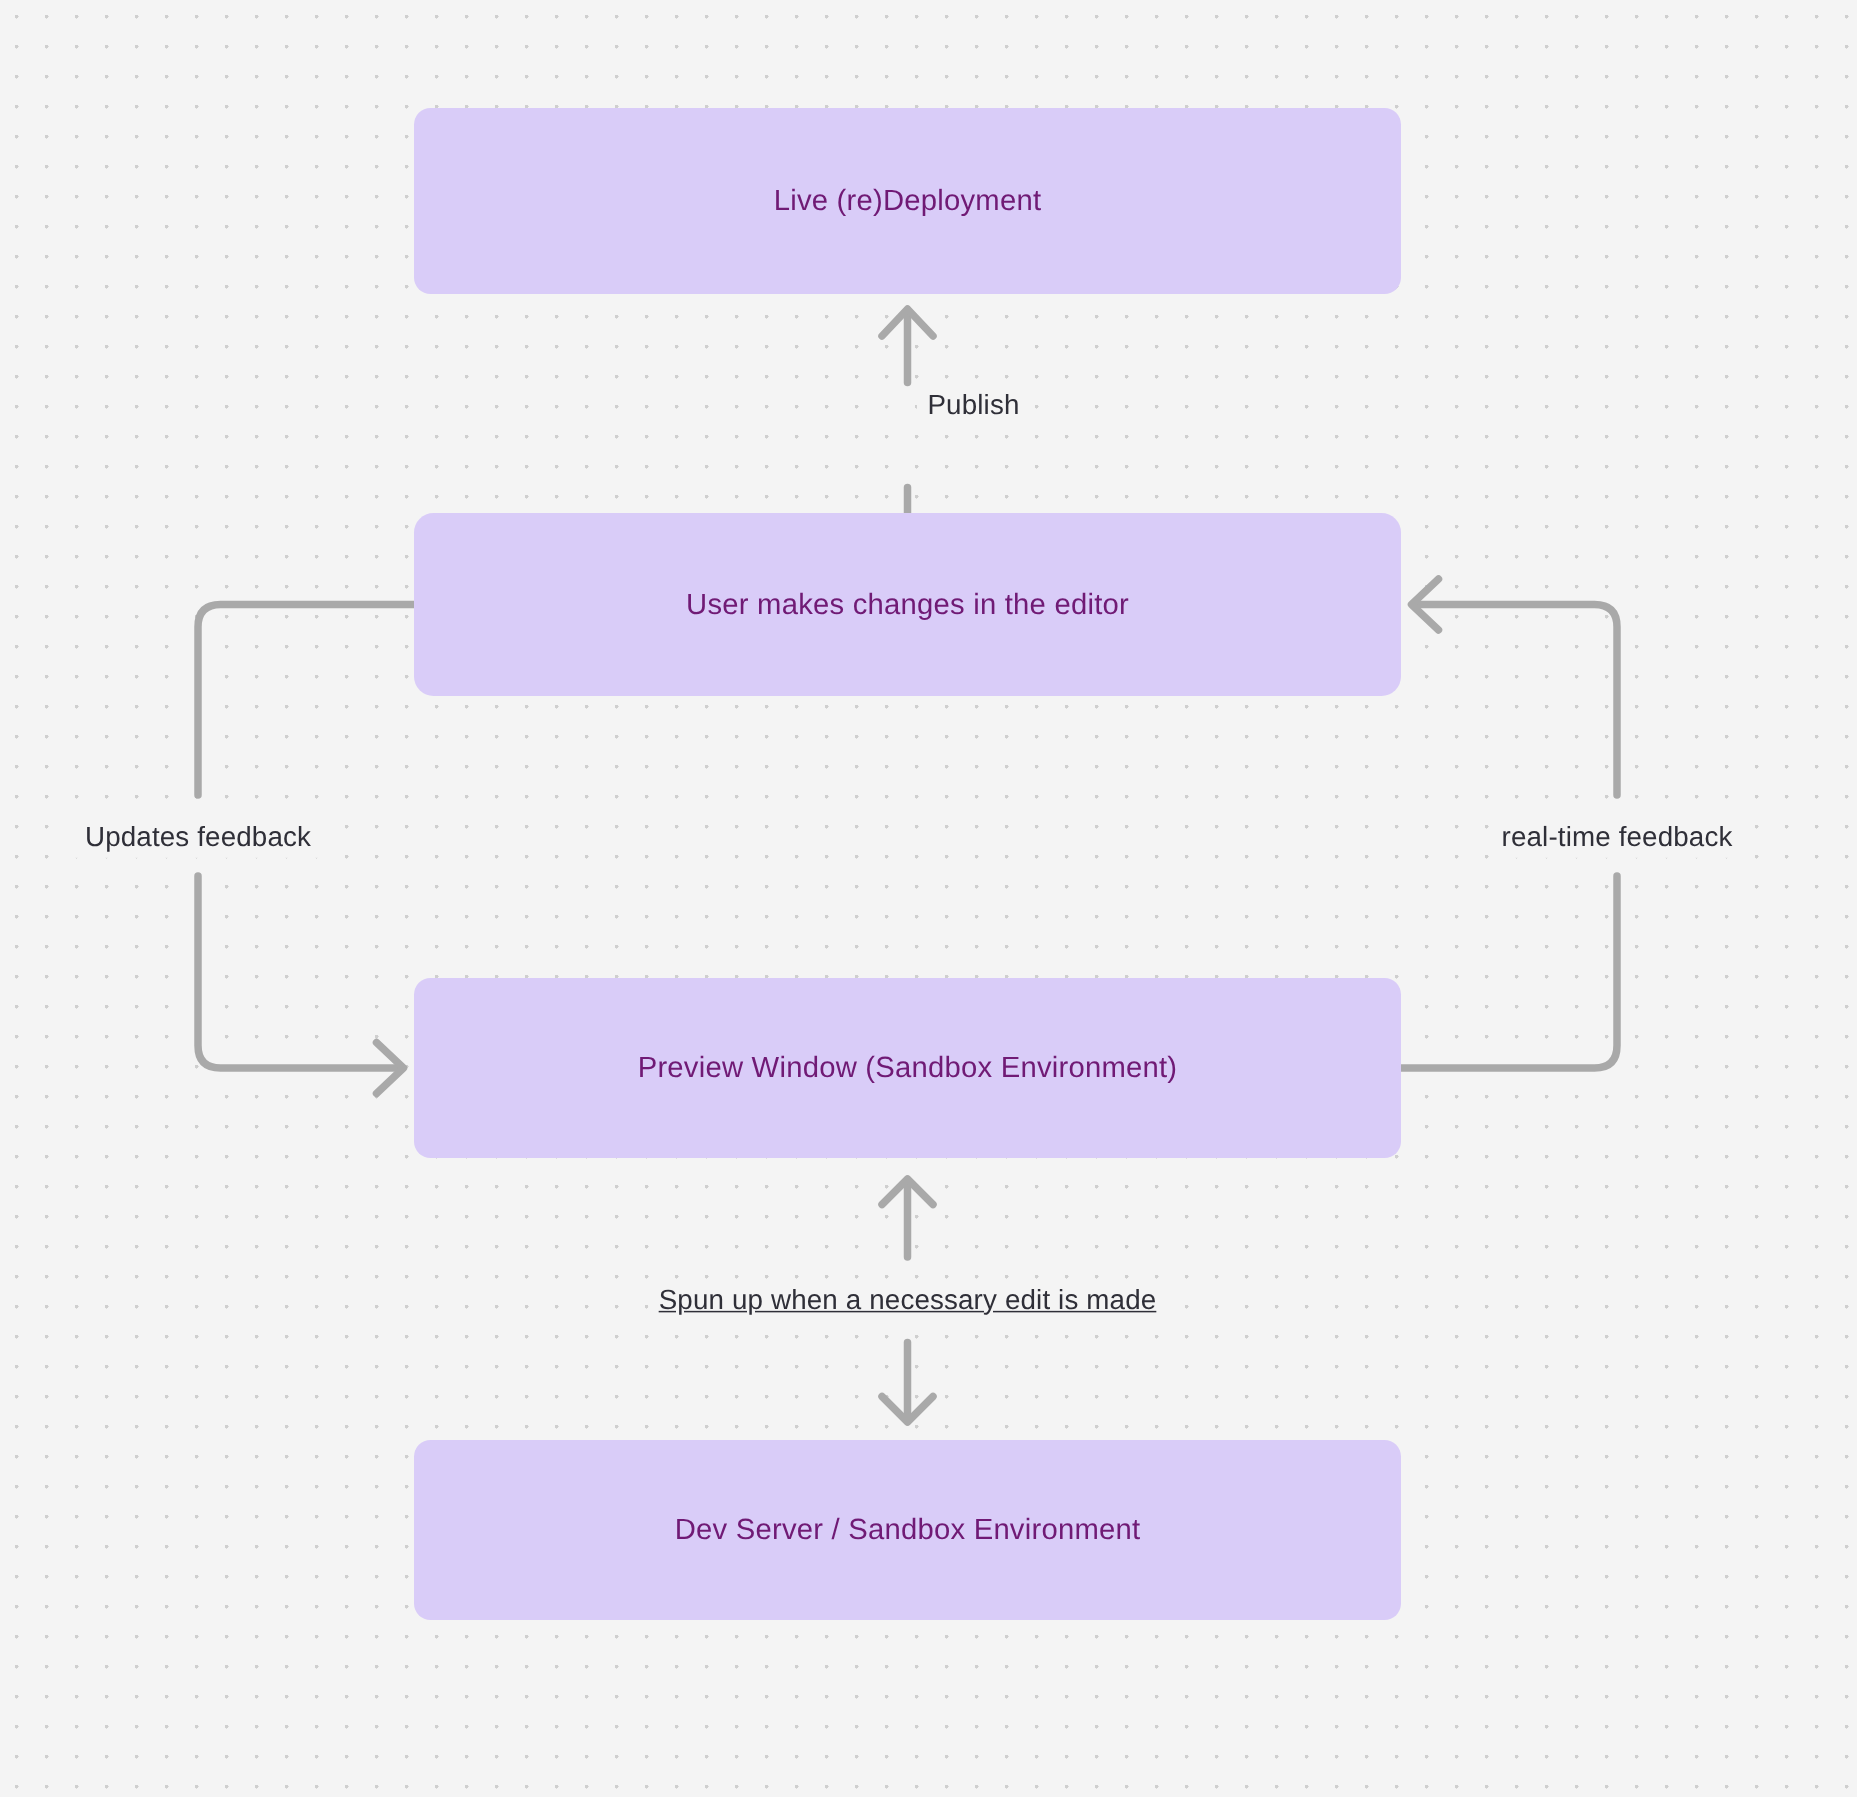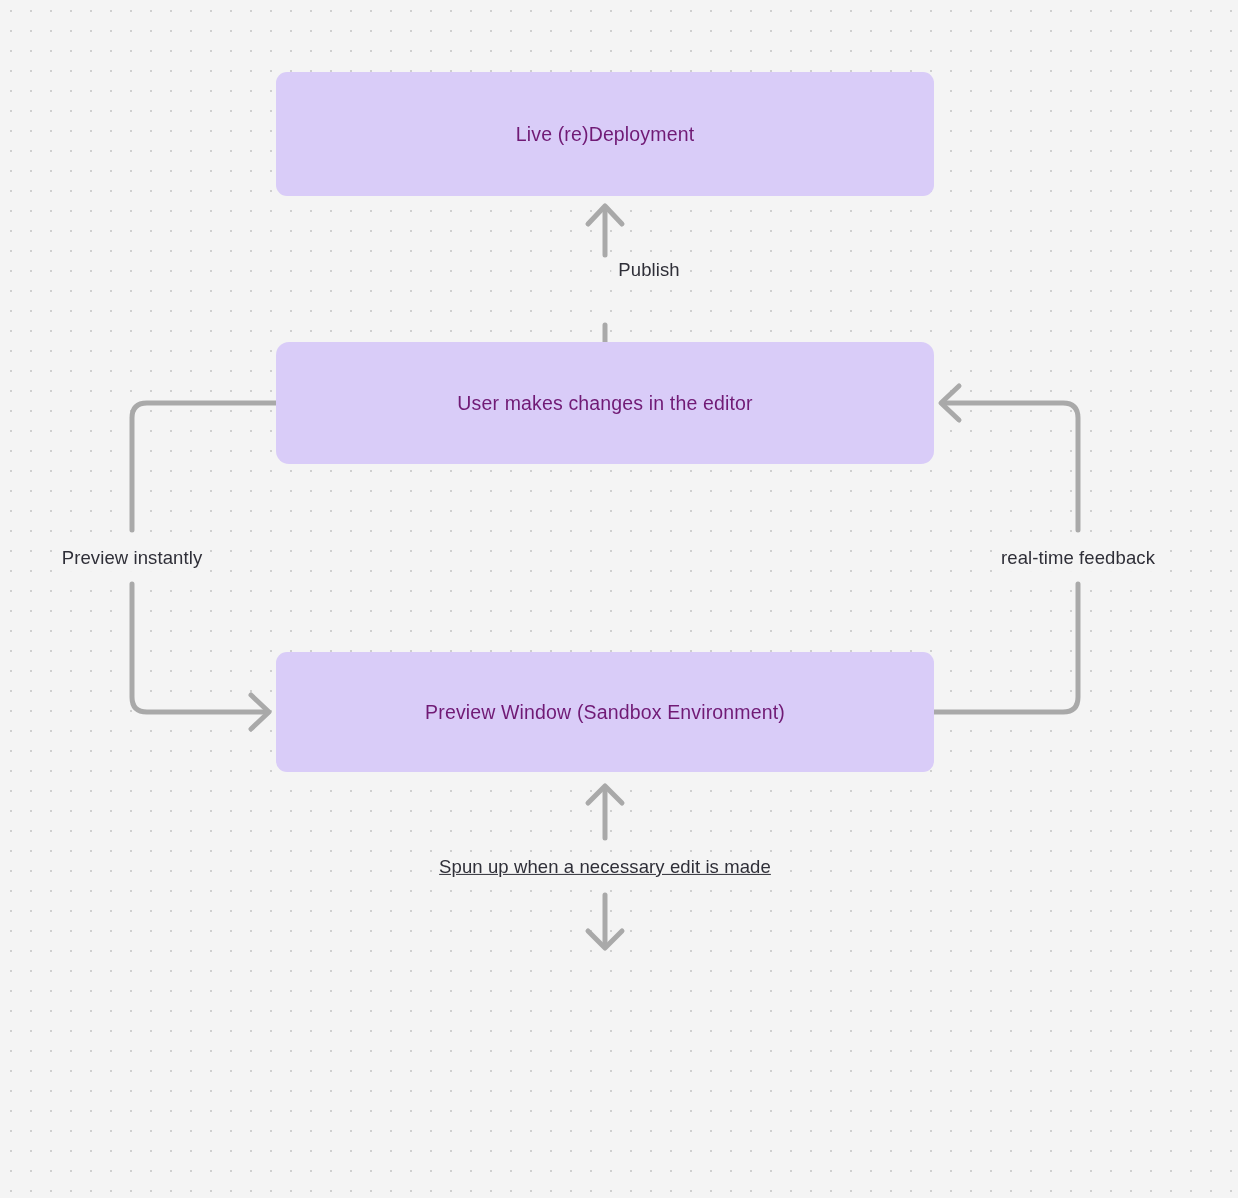--- a/index.html
+++ b/index.html
@@ -102,22 +102,25 @@
   </div>
 
   <div class="node" style="left:276px; top:342px; width:658px; height:122px;border-radius:13px;">
     <span class="node-label">User makes changes in the editor</span>
   </div>
 
   <div class="node" style="left:276px; top:652px; width:658px; height:120px;">
     <span class="node-label">Preview Window (Sandbox Environment)</span>
   </div>
 
+  <div class="node" style="left:276px; top:960px; width:658px; height:120px;">
+    <span class="node-label">Dev Server / Sandbox Environment</span>
+  </div>
 
   <div class="edge-label center" style="left:605px; top:270px;margin-left:44px;">Publish</div>
 
-  <div class="edge-label center" style="left:132px; top:558px;">Preview instantly</div>
+  <div class="edge-label center" style="left:132px; top:558px;">Updates feedback</div>
 
   <div class="edge-label center" style="left:1078px; top:558px;text-align:right;">real-time feedback</div>
 
   <div class="edge-label center" style="left:605px; top:867px;text-decoration:underline;">Spun up when a necessary edit is made</div>
 
 </div>
 
 </body></html>

